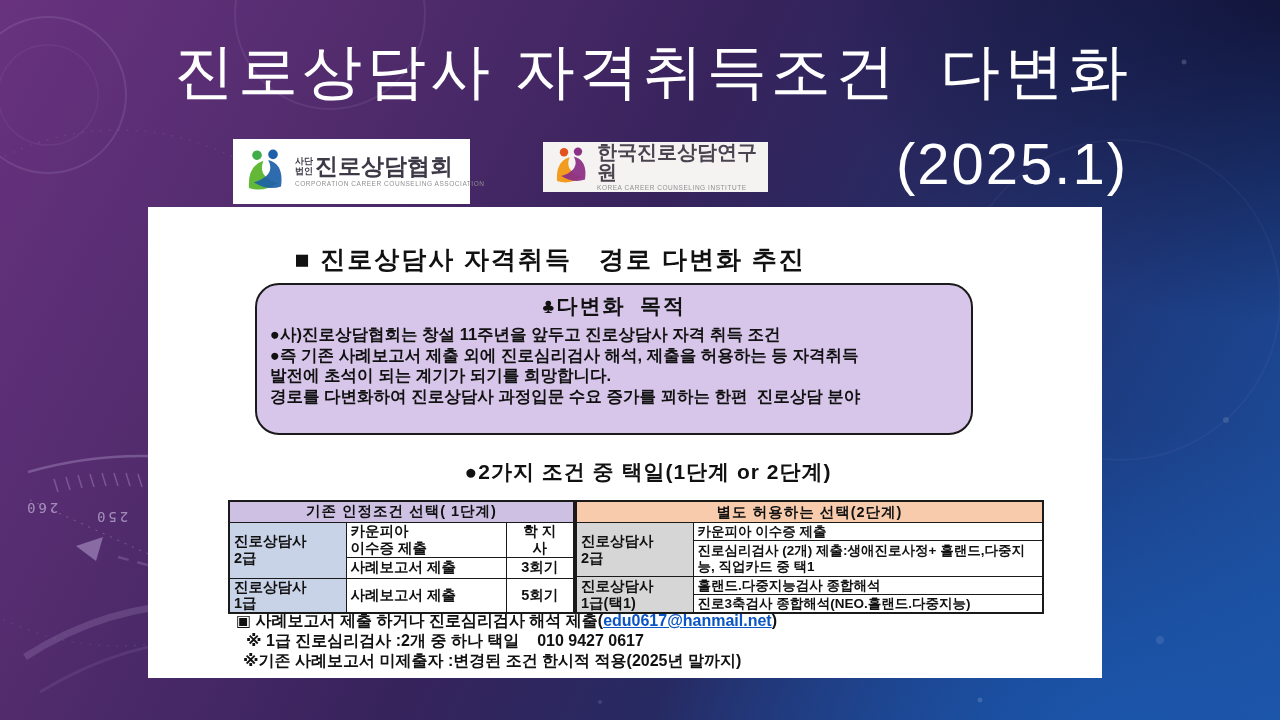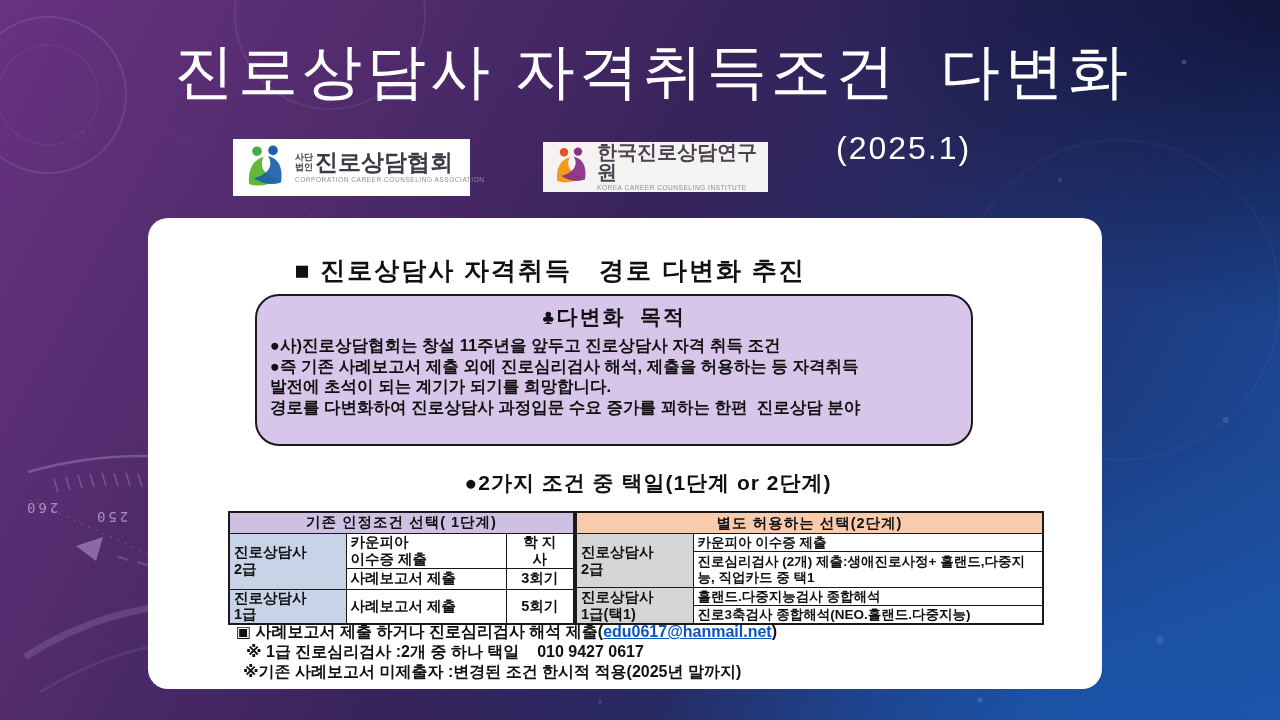--- a/index.html
+++ b/index.html
@@ -18,37 +18,37 @@
     transform:rotate(180deg);
   }
   #dial-a{left:24px;top:500px;}
   #dial-b{left:94px;top:509px;}
 
   .slide-title{
     position:absolute;left:133px;top:32px;z-index:1;
     color:#ffffff;font-size:60px;font-weight:400;letter-spacing:4px;white-space:pre;margin-left:41px;
   }
   .date-label{
-    position:absolute;left:836px;top:130px;z-index:1;
-    color:#ffffff;font-size:32px;font-weight:300;letter-spacing:2px;
+    position:absolute;left:896px;top:130px;z-index:1;
+    color:#ffffff;font-size:58px;font-weight:300;letter-spacing:2px;
   }
 
   .logo{position:absolute;z-index:1;display:flex;align-items:center;box-sizing:border-box;}
-  .logo-assoc{left:233px;top:139px;width:237px;height:57px;background:#ffffff;padding:4px 6px;}
+  .logo-assoc{left:233px;top:139px;width:237px;height:65px;background:#ffffff;padding:4px 6px;}
   .logo-inst{left:543px;top:142px;width:225px;height:50px;background:#f4f3f2;padding:3px 6px;}
   .logo svg{flex:0 0 auto;}
   .logo-textcol{display:flex;flex-direction:column;margin-left:4px;line-height:1;}
   .logo-namerow{display:flex;align-items:center;}
   .logo-badge{display:flex;flex-direction:column;font-size:9px;font-weight:bold;color:#3e3947;line-height:1.05;margin-right:2px;}
   .logo-name1{font-size:23px;font-weight:bold;color:#3e3947;letter-spacing:0px;}
   .logo-name2{font-size:20px;font-weight:bold;color:#4a4450;}
   .logo-sub{font-size:6.5px;color:#8f8f93;letter-spacing:.55px;margin-top:3px;white-space:nowrap;}
 
   .panel{
-    position:absolute;left:148px;top:218px;width:954px;height:471px;background:#ffffff;z-index:1;border-radius:20px;
+    position:absolute;left:148px;top:207px;width:954px;height:471px;background:#ffffff;z-index:1;
   }
   .panel-heading{
     position:absolute;top:36px;left:0;width:100%;box-sizing:border-box;padding-right:150px;
     text-align:center;font-size:25px;font-weight:bold;color:#111;letter-spacing:2px;white-space:pre;
   }
   .purpose-box{
     position:absolute;left:107px;top:76px;width:718px;height:152px;box-sizing:border-box;
     background:#d7c6e9;border:2px solid #1a1a1a;border-radius:24px;overflow:hidden;
   }
   .purpose-title{margin-top:7px;text-align:center;font-size:21px;font-weight:bold;color:#111;letter-spacing:2px;font-family:Liberation Mono, monospace;}

